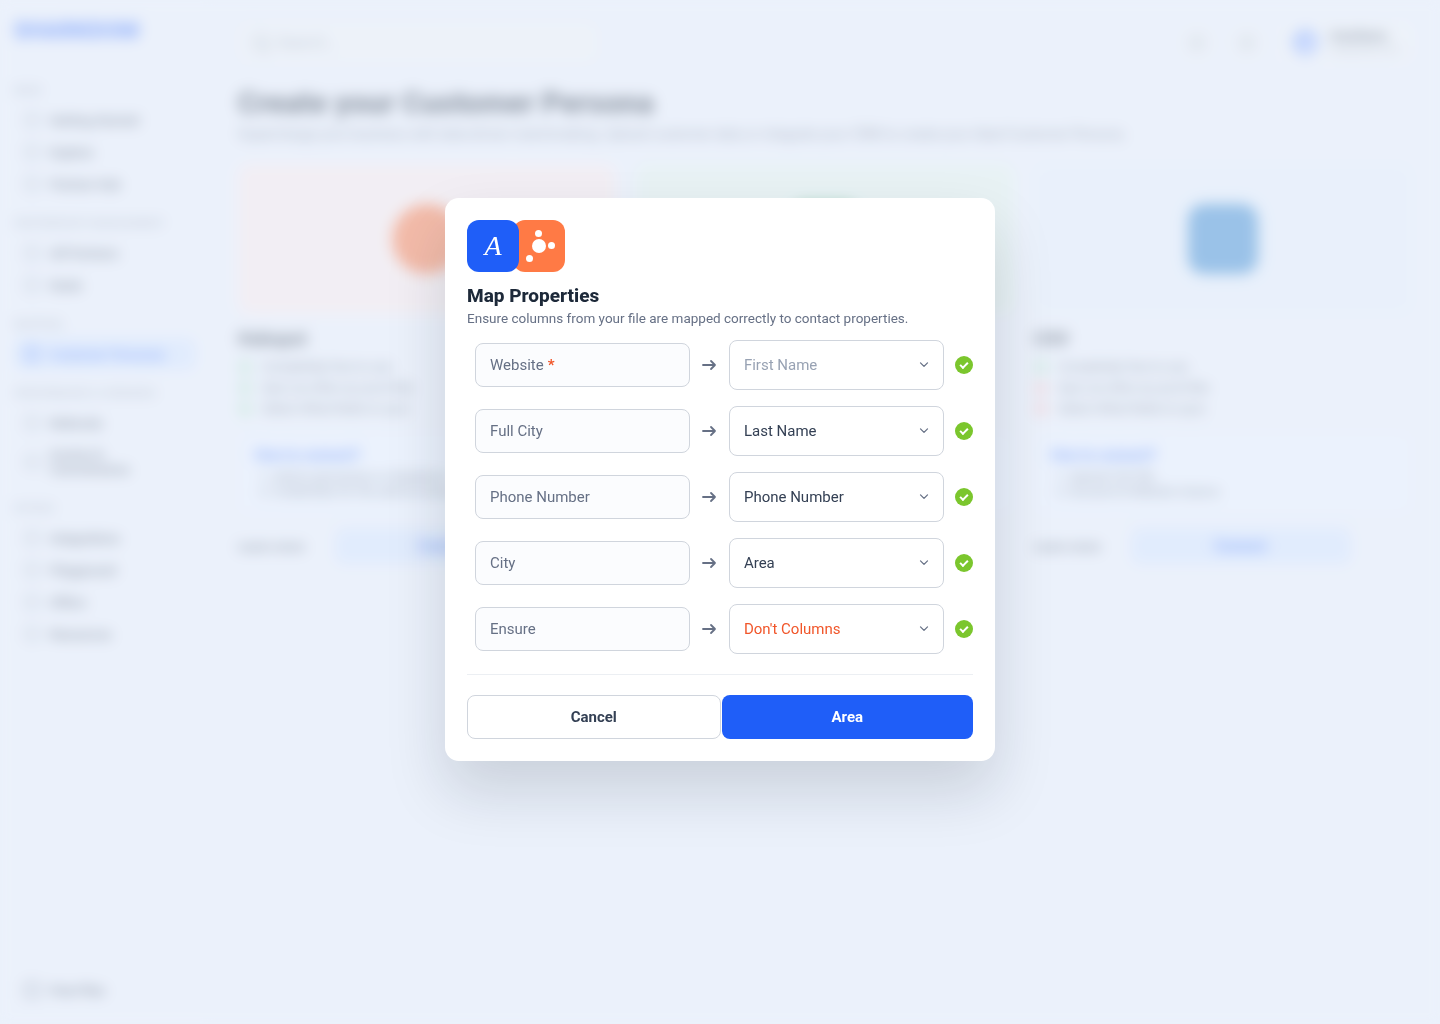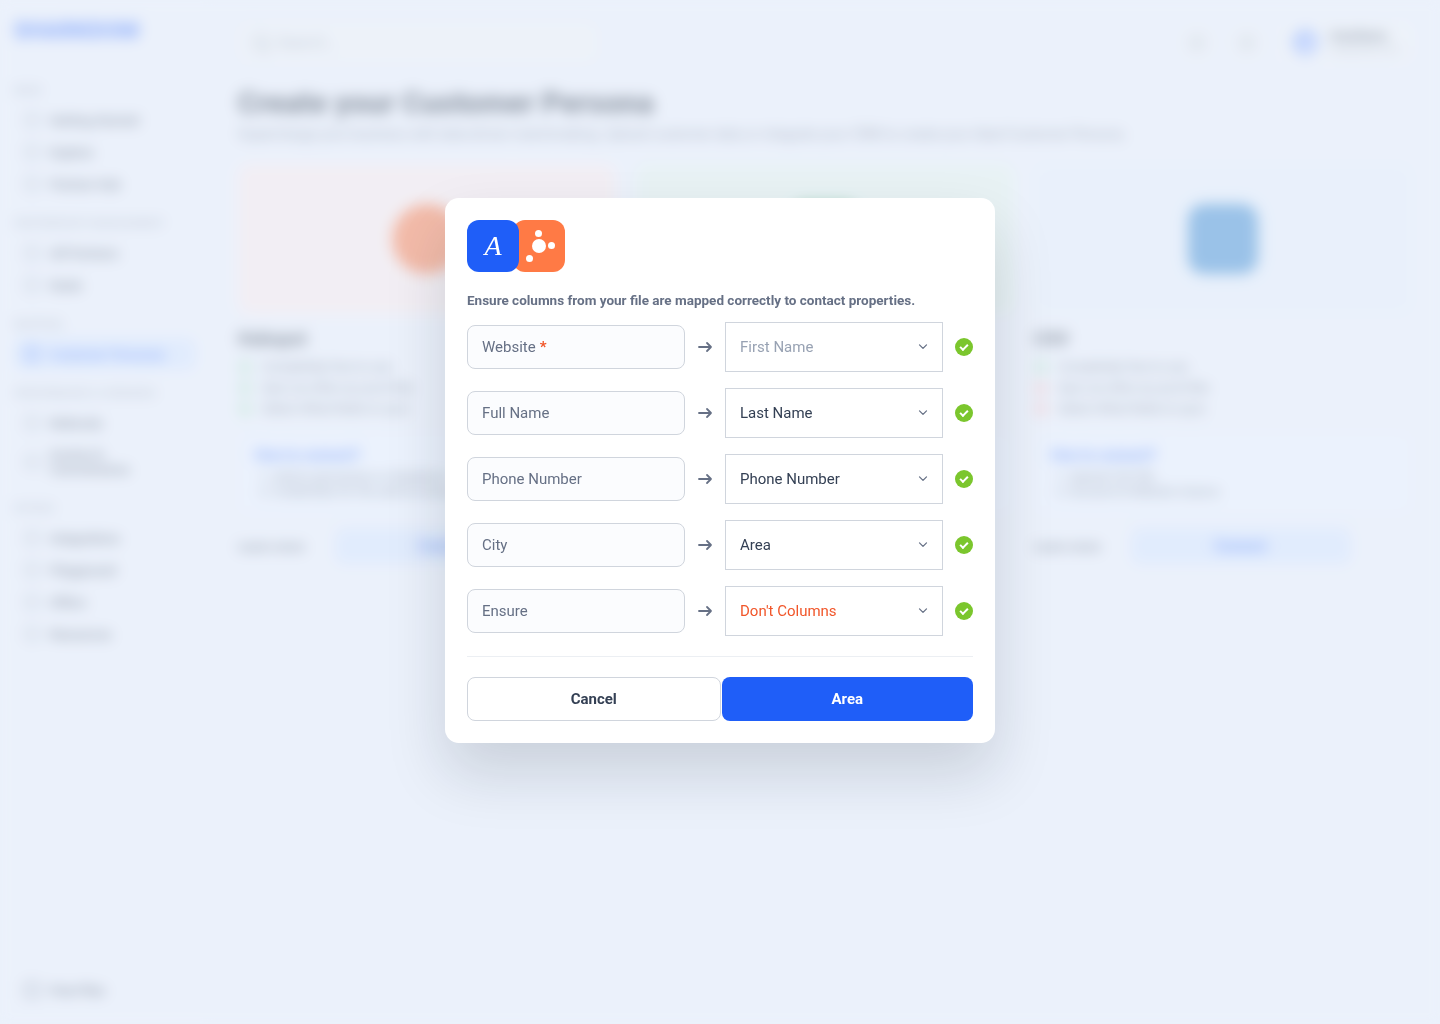--- a/index.html
+++ b/index.html
@@ -77,42 +77,42 @@
   .modal-icons { display:flex; }
   .mi { width:52px; height:52px; border-radius:12px; display:flex; align-items:center; justify-content:center; }
   .mi.blue  { background:#1f5ef8; color:#fff; font-family: "Brush Script MT", cursive; font-size:28px; font-style:italic; position:relative; z-index:1;}
   .mi.orange{ background:#ff7a45; margin-left:-6px; }
   .mi.orange .hub { width:24px; height:24px; position:relative; }
   .mi.orange .hub::before { content:""; position:absolute; inset:5px; background:#fff; border-radius:999px; }
   .mi.orange .hub .sp { position:absolute; width:7px; height:7px; background:#fff; border-radius:999px; }
   .mi.orange .hub .sp1{ top:-4px; left:8px;} .mi.orange .hub .sp2{ right:-4px; top:8px;} .mi.orange .hub .sp3{ bottom:-4px; left:-1px;}
 
   .modal h2 { font-size:19px; font-weight:800; color:#1d2939; margin-top:12px; }
-  .modal .m-sub { font-size:13.5px; color:#667085; margin-top:20px;font-weight:bold; }
+  .modal .m-sub { font-size:13.5px; color:#667085; margin-top:3px; }
 
   .map-headers { display:flex; margin-top:18px; }
   .mh { font-size:13.5px; font-weight:700; color:#344054; }
   .mh.left  { width: 218px; }
   .mh.gap   { width: 40px; }
   .mh.right { flex:1; }
 
   .map-rows { margin-top:14px; display:flex; flex-direction:column; gap:16px; }
-  .map-row { display:flex; align-items:center; }
+  .map-row { display:flex; align-items:center;margin-left:8px; }
   .cell-input {
     width: 218px; height: 44px;
     border:1px solid #d0d5dd; border-radius:8px; background:#fbfcfe;
     display:flex; align-items:center; padding:0 14px;
     font-size:15px; color:#667085;
   }
   .req { color:#f1562a; margin-left:4px; font-weight:700;}
   .arrow-cell { width:40px; display:flex; align-items:center; justify-content:center; color:#98a2b3;}
   .arrow-cell svg { stroke:#667085; }
   .cell-select {
     width: 218px; height:50px;
-    border:1px solid #d0d5dd; border-radius:0; background:#fff;
+    border:1px solid #d0d5dd; border-radius:8px; background:#fff;
     display:flex; align-items:center; justify-content:space-between;
     padding:0 12px 0 14px; font-size:15px; color:#344054; cursor:pointer;
   }
   .cell-select.placeholder { color:#98a2b3; }
   .cell-select.danger { color:#f1562a; }
   .chev { width:14px; height:14px; }
 
   .status-cell { width:30px; display:flex; align-items:center; justify-content:flex-end; }
   .check { width:18px; height:18px; border-radius:999px; background:#7bc62d; display:flex; align-items:center; justify-content:center; }
   .check::after { content:""; width:6px; height:3px; border-left:2px solid #fff; border-bottom:2px solid #fff; transform:rotate(-45deg); margin-top:-2px;}
@@ -336,20 +336,21 @@
   <div class="modal-icons">
     <div class="mi blue">A</div>
     <div class="mi orange">
         <div class="hub">
           <span class="sp sp1"></span>
           <span class="sp sp2"></span>
           <span class="sp sp3"></span>
         </div>
       </div>
   </div>
+  <h2>Map Properties</h2>
   <p class="m-sub">Ensure columns from your file are mapped correctly to contact properties.</p>
 
 
   <div class="map-rows" id="map-rows">
       <div class="map-row">
         <div class="cell-input">
           <span>Website</span>
           <span class="req">*</span>
         </div>
         <div class="arrow-cell">
@@ -362,21 +363,21 @@
           <svg class="chev" viewBox="0 0 20 20" fill="none">
             <path d="M5 7l5 5 5-5" stroke="#667085" stroke-width="1.8" stroke-linecap="round" stroke-linejoin="round"></path>
           </svg>
         </div>
         <div class="status-cell">
           <span class="check"></span>
         </div>
       </div>
       <div class="map-row">
         <div class="cell-input">
-          <span>Full Name</span>
+          <span>Full City</span>
         </div>
         <div class="arrow-cell">
           <svg width="20" height="20" viewBox="0 0 20 20" fill="none">
             <path d="M4 10h12m0 0l-4-4m4 4l-4 4" stroke="#667085" stroke-width="1.8" stroke-linecap="round" stroke-linejoin="round"></path>
           </svg>
         </div>
         <div class="cell-select">
           <span>Last Name</span>
           <svg class="chev" viewBox="0 0 20 20" fill="none">
             <path d="M5 7l5 5 5-5" stroke="#667085" stroke-width="1.8" stroke-linecap="round" stroke-linejoin="round"></path>

